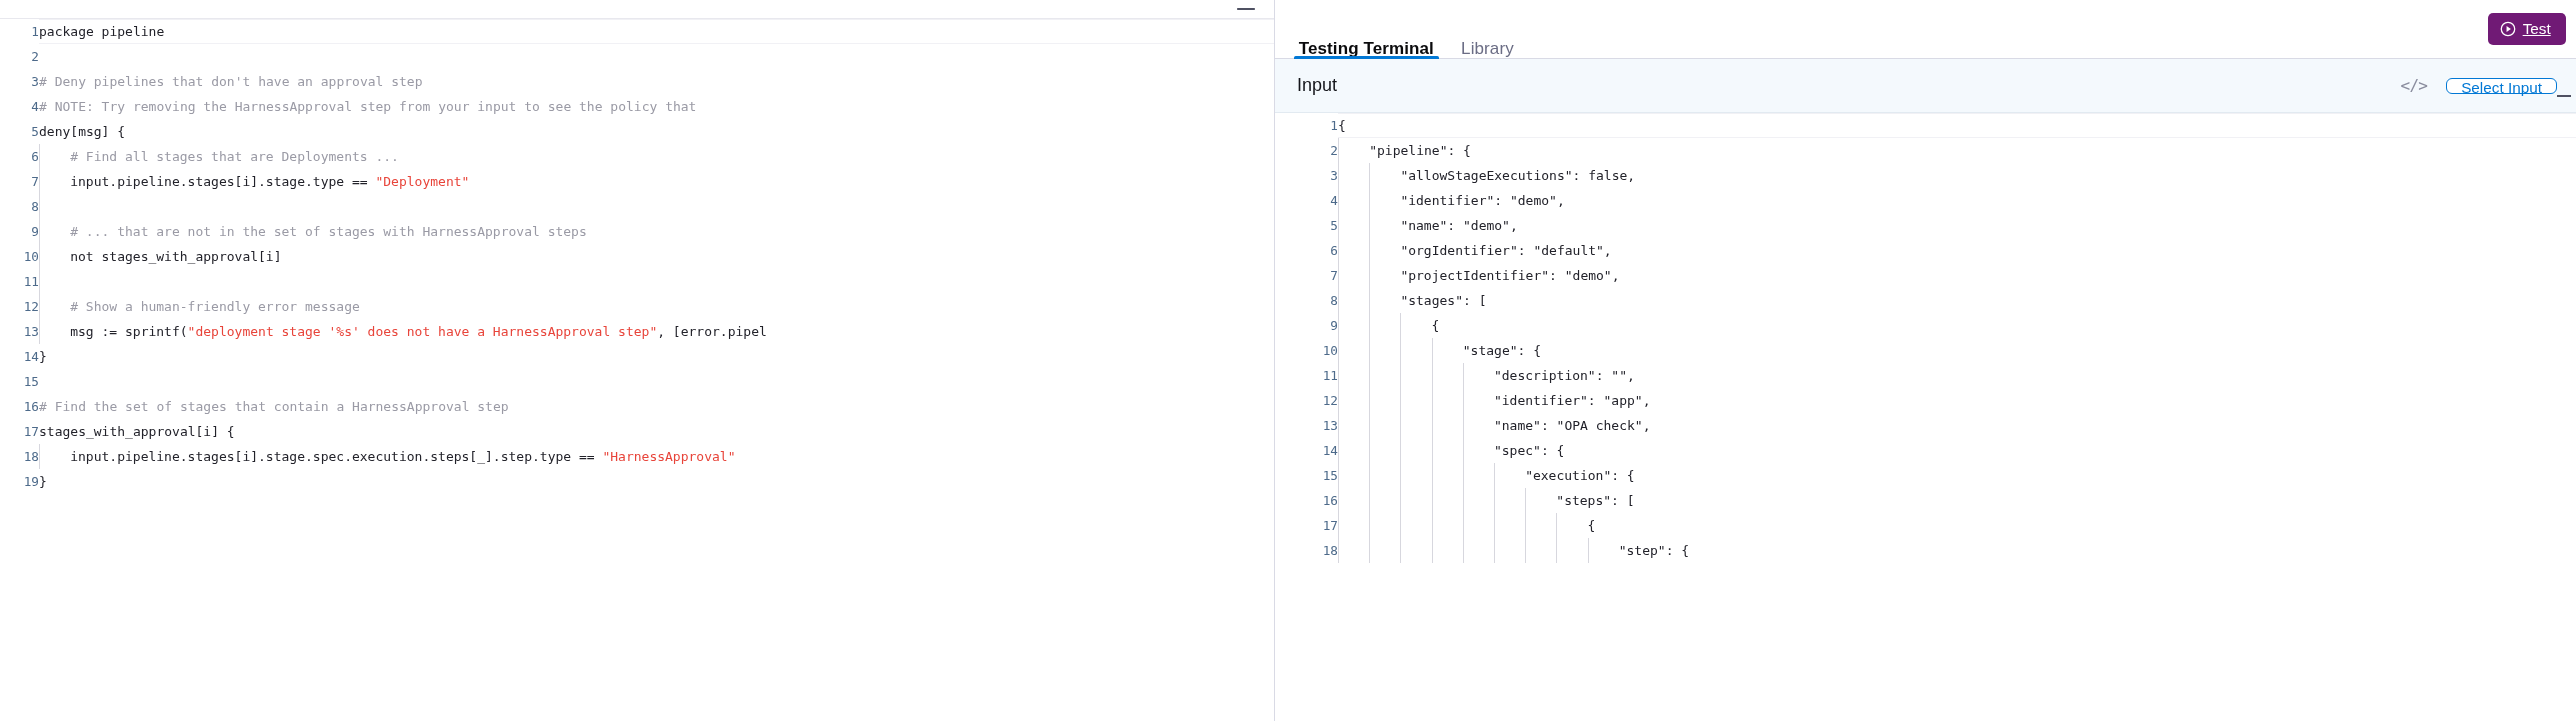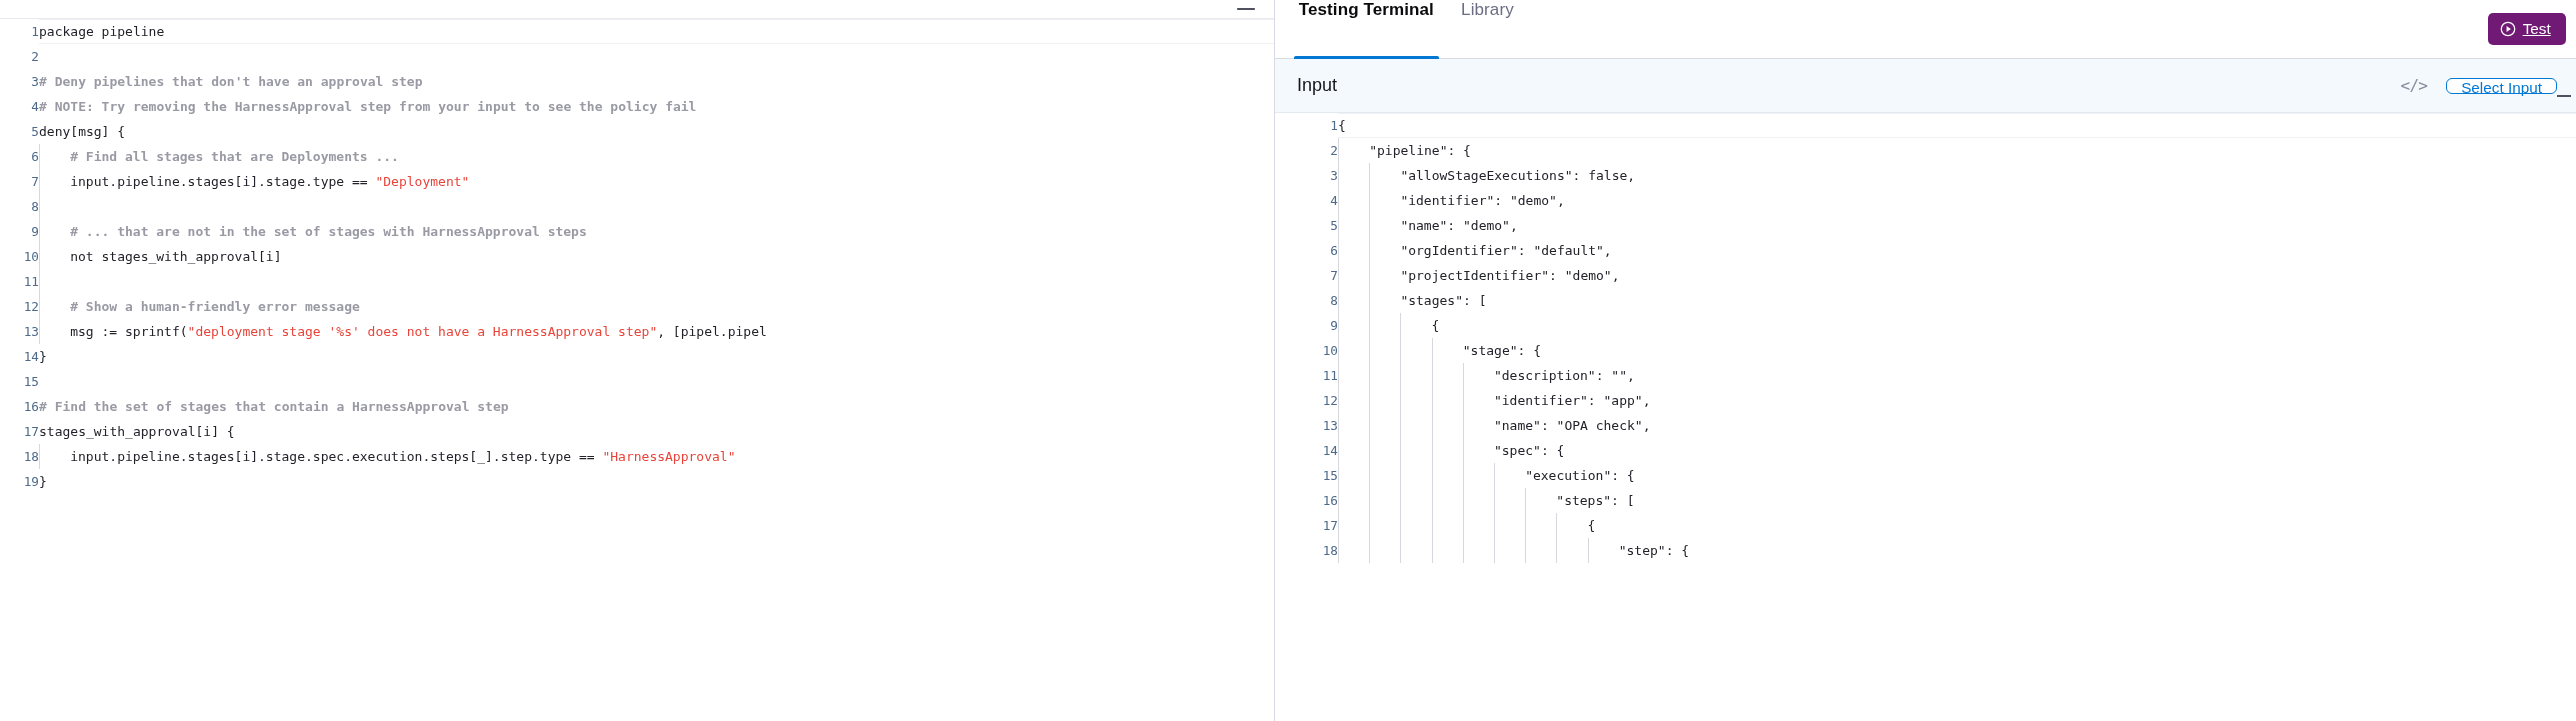--- a/index.html
+++ b/index.html
@@ -88,21 +88,21 @@
     display: inline-block;
     width: 0;
     border-left: 0.8px solid #d7d7de;
     height: 25px;
     vertical-align: top;
     margin-right: -0.8px;
   }
 
   .ind { display: inline-block; width: 31px; }
 
-  .tok-comment { color: #9a9aa5; font-weight: bold; }
+  .tok-comment { color: #9a9aa5; }
   .tok-string  { color: #e8443a; }
   .tok-plain   { color: #22222a; }
 
   
   .terminal-pane {
     width: 1301px;
     height: 722px;
     background: #ffffff;
     display: flex;
     flex-direction: column;
@@ -118,21 +118,21 @@
     padding-left: 10.2px;
     border-bottom: 0.8px solid #d9dae5;
     position: relative;
     background: #ffffff;
   }
 
   .tab {
     position: relative;
     height: 59px;
     display: flex;
-    align-items: flex-start;
+    align-items: flex-end;
     padding: 0 13.6px;
     font-size: 17px;
     color: #6b6d85;
     cursor: pointer;
     letter-spacing: 0.1px;
   }
 
   .tab.active {
     color: #0b0b0d;
     font-weight: bold;
@@ -294,21 +294,21 @@
             <tr>
               <td class="gutter-cell">2</td>
               <td class="code-cell">&nbsp;</td>
             </tr>
             <tr>
               <td class="gutter-cell">3</td>
               <td class="code-cell"><span class="tok-comment"># Deny pipelines that don't have an approval step</span></td>
             </tr>
             <tr>
               <td class="gutter-cell">4</td>
-              <td class="code-cell"><span class="tok-comment"># NOTE: Try removing the HarnessApproval step from your input to see the policy fail</span></td>
+              <td class="code-cell"><span class="tok-comment"># NOTE: Try removing the HarnessApproval step from your input to see the policy that</span></td>
             </tr>
             <tr>
               <td class="gutter-cell">5</td>
               <td class="code-cell"><span class="tok-plain">deny[msg] {</span></td>
             </tr>
             <tr>
               <td class="gutter-cell">6</td>
               <td class="code-cell"><span class="indent-guide"></span><span class="ind"></span><span class="tok-comment"># Find all stages that are Deployments ...</span></td>
             </tr>
             <tr>
@@ -330,21 +330,21 @@
             <tr>
               <td class="gutter-cell">11</td>
               <td class="code-cell"><span class="indent-guide"></span><span class="ind"></span>&nbsp;</td>
             </tr>
             <tr>
               <td class="gutter-cell">12</td>
               <td class="code-cell"><span class="indent-guide"></span><span class="ind"></span><span class="tok-comment"># Show a human-friendly error message</span></td>
             </tr>
             <tr>
               <td class="gutter-cell">13</td>
-              <td class="code-cell"><span class="indent-guide"></span><span class="ind"></span><span class="tok-plain">msg := sprintf(</span><span class="tok-string">"deployment stage '%s' does not have a HarnessApproval step"</span><span class="tok-plain">, [pipel.pipel</span></td>
+              <td class="code-cell"><span class="indent-guide"></span><span class="ind"></span><span class="tok-plain">msg := sprintf(</span><span class="tok-string">"deployment stage '%s' does not have a HarnessApproval step"</span><span class="tok-plain">, [error.pipel</span></td>
             </tr>
             <tr>
               <td class="gutter-cell">14</td>
               <td class="code-cell"><span class="tok-plain">}</span></td>
             </tr>
             <tr>
               <td class="gutter-cell">15</td>
               <td class="code-cell">&nbsp;</td>
             </tr>
             <tr>

